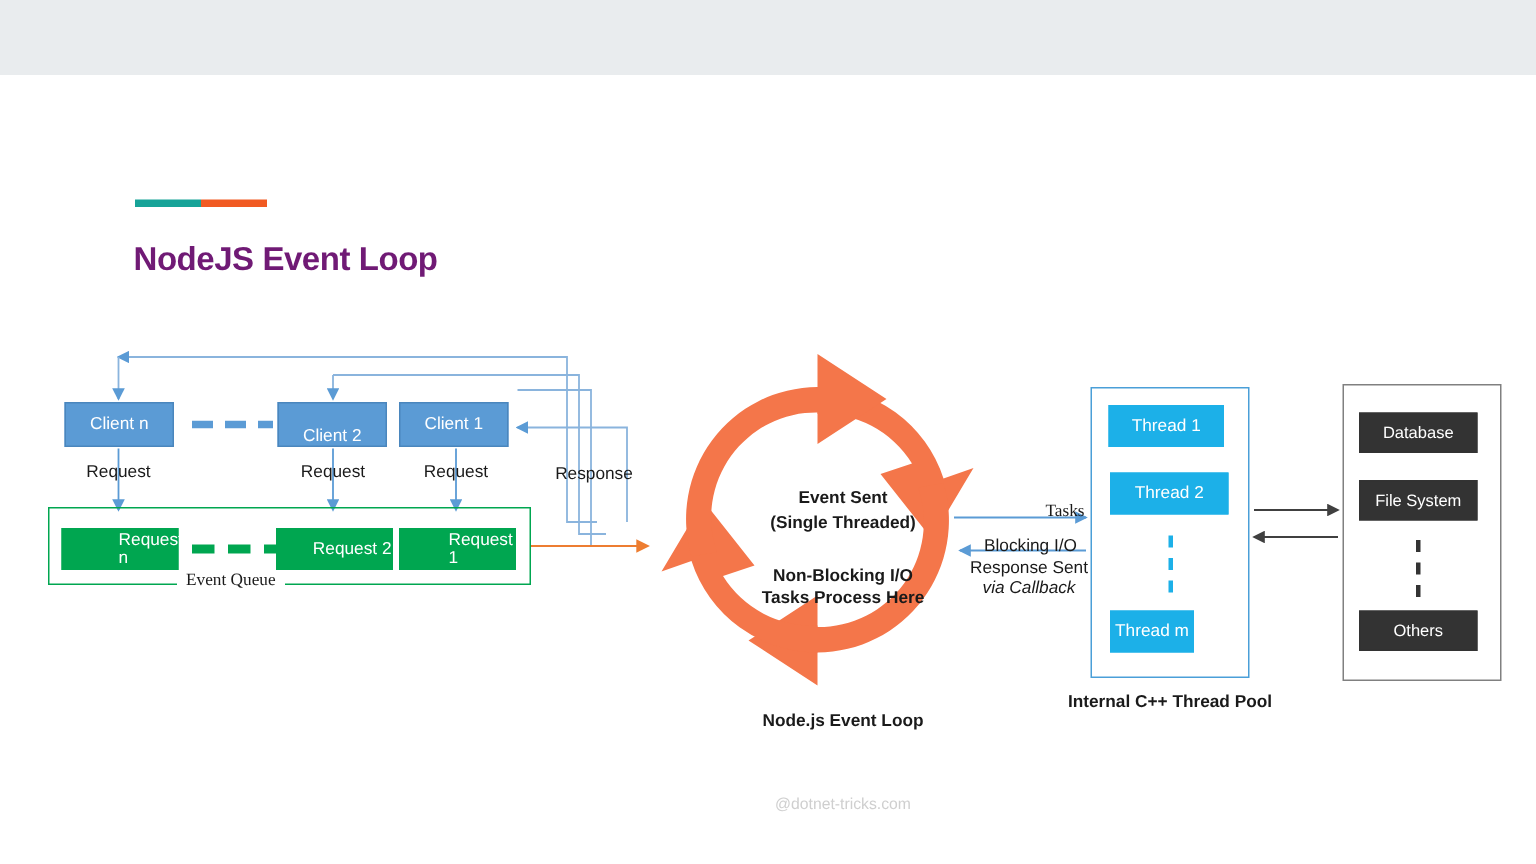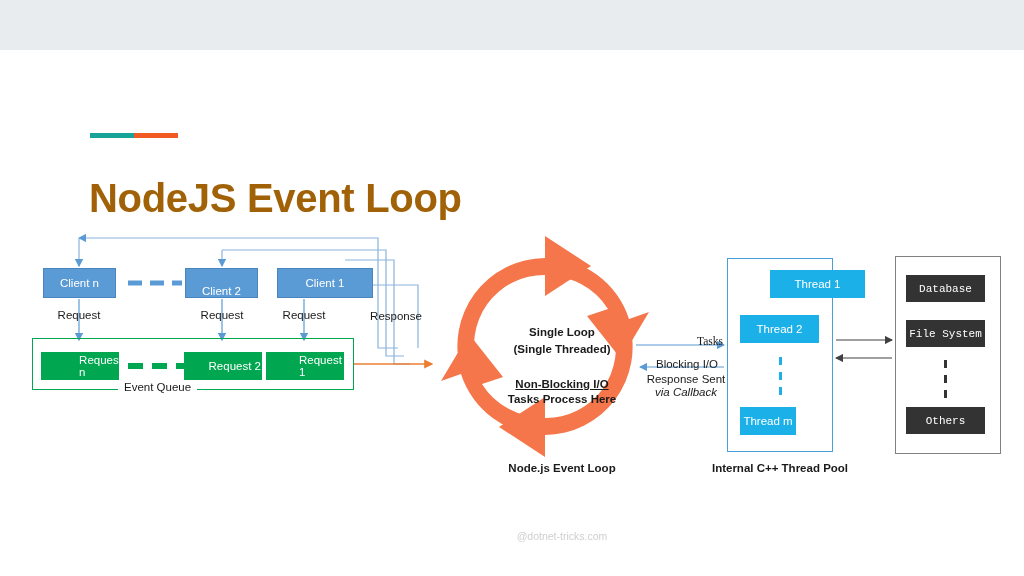--- a/index.html
+++ b/index.html
@@ -12,22 +12,22 @@
     position:absolute;left:0;top:0;width:1024px;height:50px;
     background:#e9ecee;
   }
   #accent-bar{
     position:absolute;left:90px;top:133px;width:88px;height:5px;
   }
   #accent-bar .seg{height:100%;float:left;}
   #accent-bar .seg-teal{width:50%;background:#17a398;}
   #accent-bar .seg-orange{width:50%;background:#f15a22;}
   #page-title{
-    position:absolute;left:89px;top:176px;
-    font-size:40px;font-weight:bold;color:#a16207;
+    position:absolute;left:89px;top:160px;
+    font-size:22px;font-weight:bold;color:#701a75;
     letter-spacing:-0.3px;
   }
   #diagram{position:absolute;left:0;top:230px;width:1024px;height:260px;}
 
   .svg-layer{position:absolute;left:0;top:0;width:1024px;height:260px;}
 
   
   .box{
     position:absolute;display:flex;align-items:center;justify-content:center;
     box-sizing:border-box;color:#ffffff;
@@ -39,41 +39,41 @@
   .req-box{
     background:#00a650;border:1px solid #00a650;
     font-size:11.5px;height:28px;
   }
   .thread-box{
     background:#1cb0e8;border:1px solid #1cb0e8;
     font-size:11.5px;height:28px;
   }
   .res-box{
     background:#333333;border:1px solid #333333;
-    font-size:11px;height:27px;font-family:Liberation Mono, monospace;
+    font-size:11px;height:27px;
   }
   .lbl{
     position:absolute;color:#1a1a1a;font-size:11.5px;
     text-align:center;line-height:13px;white-space:nowrap;
   }
   .lbl-bold{font-weight:bold;}
   .cap{
     position:absolute;color:#1a1a1a;font-size:11.5px;font-weight:bold;
     text-align:center;white-space:nowrap;
   }
 
   
   #event-queue-frame{
     position:absolute;left:32px;top:108px;width:322px;height:52px;
     border:1.5px solid #00a650;box-sizing:border-box;
   }
   #event-queue-legend{
     position:absolute;left:118px;top:151px;
     background:#ffffff;padding:0 6px;
-    font-size:11.5px;color:#1a1a1a;
+    font-size:11.5px;color:#1a1a1a;font-family:Liberation Serif, serif;
   }
 
   
   #threadpool-frame{
     position:absolute;left:727px;top:28px;width:106px;height:194px;
     border:1px solid #4a9fd8;box-sizing:border-box;
   }
   
   #resources-frame{
     position:absolute;left:895px;top:26px;width:106px;height:198px;
@@ -169,21 +169,21 @@
                a70,70 0 0 0 -67,93 z"></path>
     </g>
   </svg>
 
   <div class="box client-box" style="left:43px;top:38px;width:73px;text-align:right;">
     <span>Client n</span>
   </div>
   <div class="box client-box" style="left:185px;top:38px;width:73px;align-items:flex-end;">
     <span>Client 2</span>
   </div>
-  <div class="box client-box" style="left:277px;top:38px;width:96px;">
+  <div class="box client-box" style="left:266px;top:38px;width:73px;">
     <span>Client 1</span>
   </div>
 
   <div class="lbl" style="left:44px;top:79px;width:70px;">Request</div>
   <div class="lbl" style="left:187px;top:79px;width:70px;">Request</div>
   <div class="lbl" style="left:269px;top:79px;width:70px;">Request</div>
 
   <div class="lbl" style="left:362px;top:80px;width:68px;">Response</div>
 
   <div id="event-queue-frame"></div>
@@ -192,33 +192,33 @@
   </div>
   <div class="box req-box" style="left:184px;top:122px;width:78px;justify-content:flex-end;">
     <span>Request 2</span>
   </div>
   <div class="box req-box" style="left:266px;top:122px;width:78px;padding-left:32px;">
     <span>Request 1</span>
   </div>
   <div id="event-queue-legend">Event Queue</div>
 
   <div id="loop-watermark">@dotnet-tricks.com</div>
-  <div class="lbl lbl-bold" style="left:492px;top:96px;width:140px;">Single Loop</div>
+  <div class="lbl lbl-bold" style="left:492px;top:96px;width:140px;">Event Sent</div>
   <div class="lbl lbl-bold" style="left:492px;top:113px;width:140px;">(Single Threaded)</div>
-  <div class="lbl lbl-bold" style="left:492px;top:148px;width:140px;text-decoration:underline;">Non-Blocking I/O</div>
+  <div class="lbl lbl-bold" style="left:492px;top:148px;width:140px;">Non-Blocking I/O</div>
   <div class="lbl lbl-bold" style="left:492px;top:163px;width:140px;">Tasks Process Here</div>
-  <div class="cap" style="left:472px;top:232px;width:180px;">Node.js Event Loop</div>
+  <div class="cap" style="left:472px;top:245px;width:180px;">Node.js Event Loop</div>
 
   <div class="lbl" style="left:644px;top:92px;width:86px;margin-top:36px;">Blocking I/O</div>
   <div class="lbl" style="left:667px;top:105px;width:86px;font-family:Liberation Serif, serif;">Tasks</div>
   <div class="lbl" style="left:638px;top:143px;width:96px;">Response Sent</div>
   <div class="lbl" style="left:638px;top:156px;width:96px;font-style:italic;">via Callback</div>
 
   <div id="threadpool-frame"></div>
-  <div class="box thread-box" style="left:770px;top:40px;width:95px;text-align:center;">
+  <div class="box thread-box" style="left:739px;top:40px;width:77px;text-align:center;">
     <span>Thread 1</span>
   </div>
   <div class="box thread-box" style="left:740px;top:85px;width:79px;">
     <span>Thread 2</span>
   </div>
   <div class="vdots" style="left:779px;top:127px;">
     <i style="background:#1cb0e8;"></i>
       <i style="background:#1cb0e8;"></i>
       <i style="background:#1cb0e8;"></i>
   </div>

